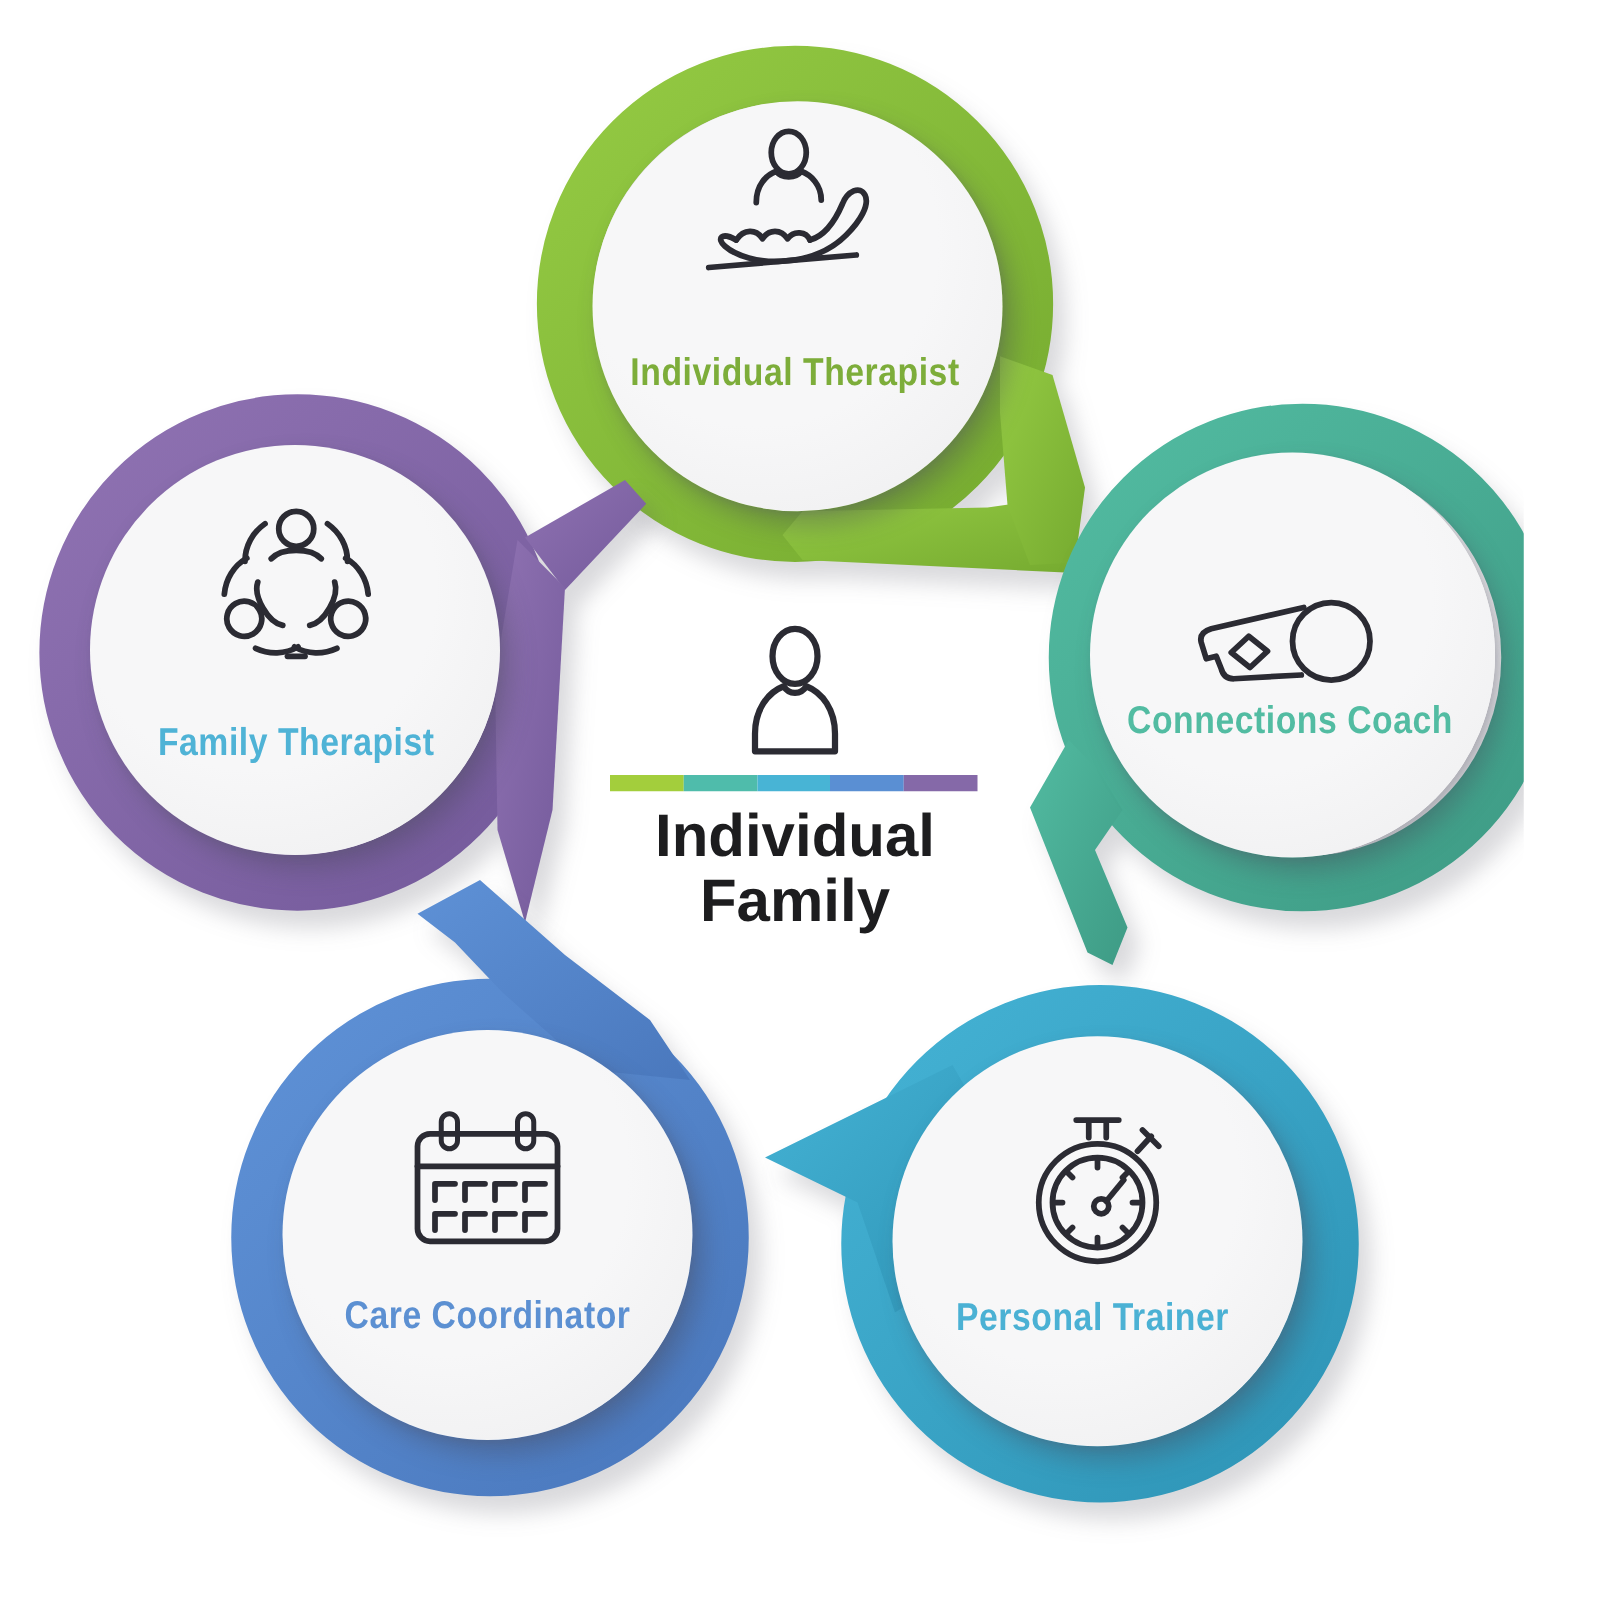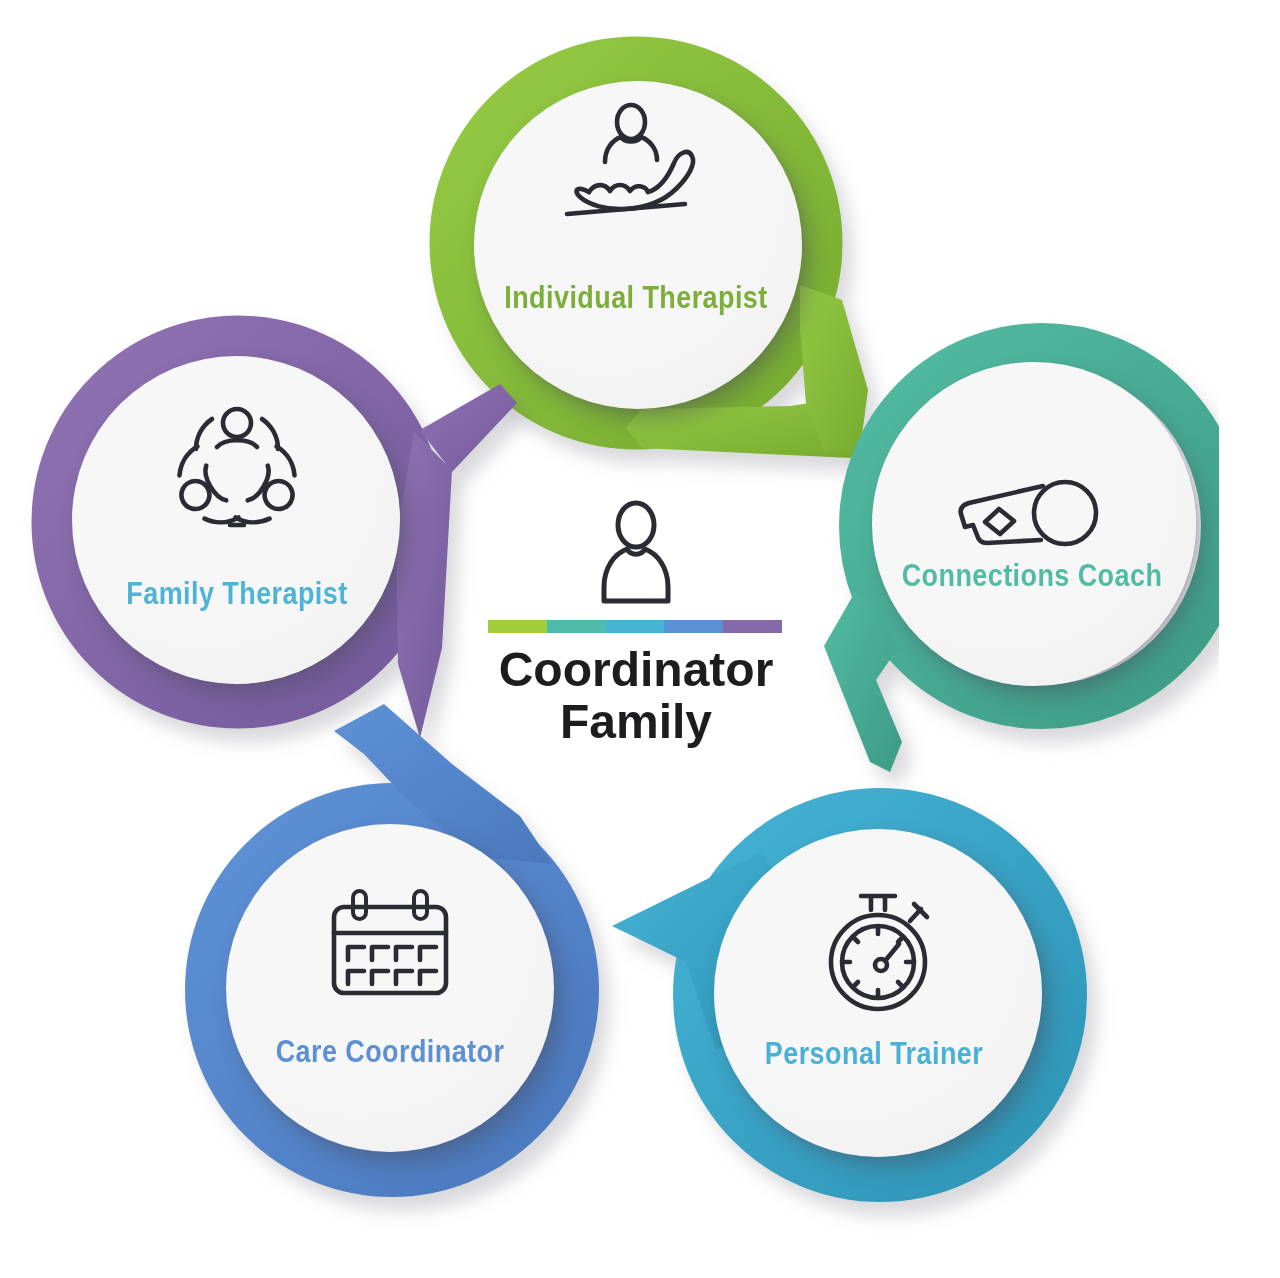--- a/index.html
+++ b/index.html
@@ -159,17 +159,17 @@
 
   <div class="legend-bar">
     <span style="background: rgb(163, 206, 60);"></span>
     <span style="background: rgb(79, 188, 171);"></span>
     <span style="background: rgb(72, 180, 213);"></span>
     <span style="background: rgb(90, 143, 211);"></span>
     <span style="background: rgb(133, 105, 168);"></span>
   </div>
 
   <div class="center-title" style="color: rgb(29, 29, 31);">
-    <div>Coordinator</div>
+    <div>Individual</div>
     <div>Family</div>
   </div>
 
 </div>
 
 </body></html>

